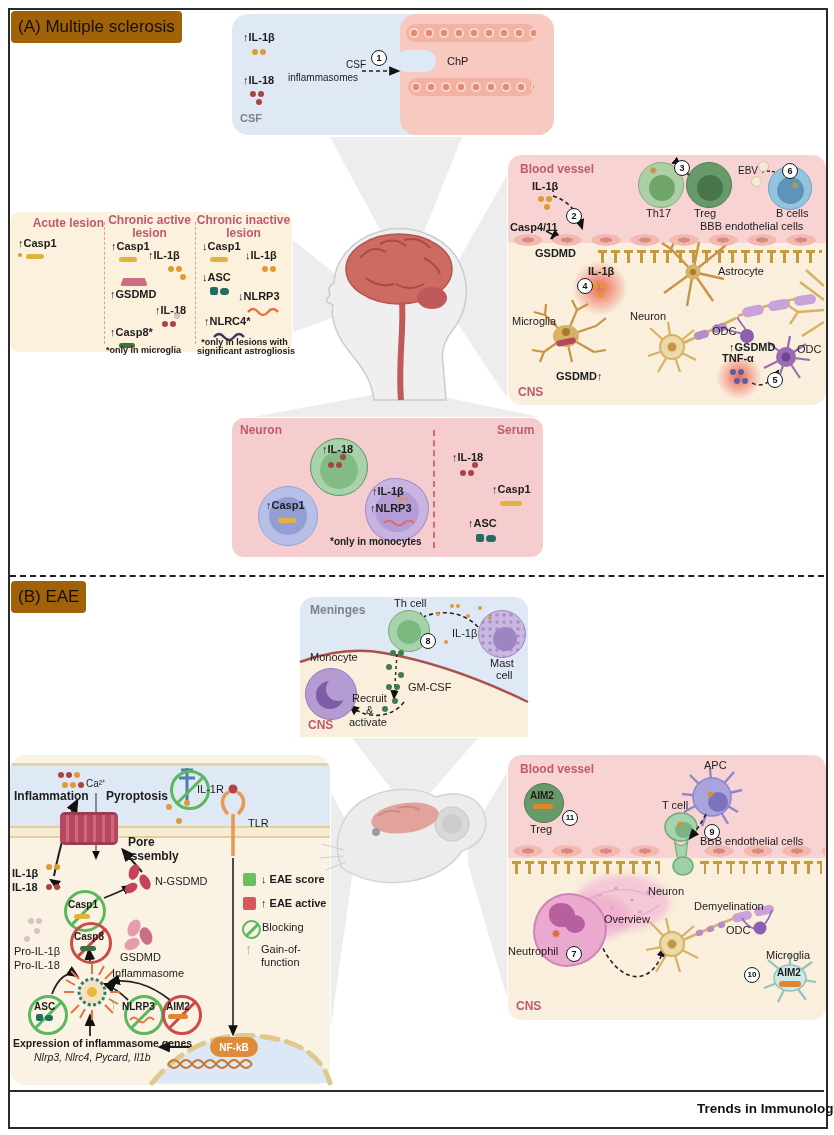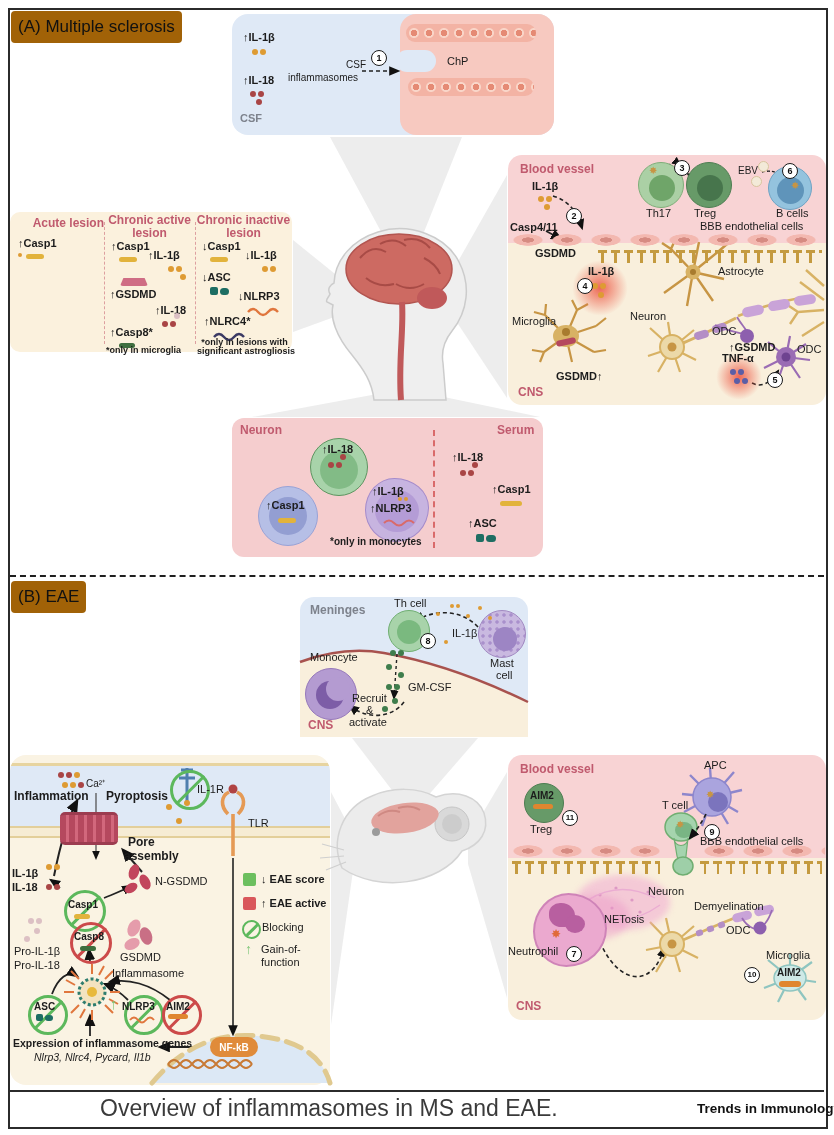--- a/index.html
+++ b/index.html
@@ -660,25 +660,24 @@
 
   <div class="blurb" style="left:575px;top:875px;width:95px;height:55px;background:rgba(240,170,210,.55)"></div>
   <div class="blurb" style="left:560px;top:895px;width:70px;height:45px;background:rgba(236,150,200,.45)"></div>
   <div class="cell" style="left:533px;top:893px;width:70px;height:70px;background:#eba9cf;border:2px solid #cf84b8;border-radius:48% 52% 55% 45%/52% 48% 52% 48%">
     <div style="position:absolute;left:14px;top:8px;width:26px;height:24px;border-radius:45% 55% 50% 50%;background:#b85fa0"></div>
     <div style="position:absolute;left:30px;top:20px;width:20px;height:18px;border-radius:50%;background:#b85fa0"></div>
     <span style="position:absolute;left:16px;top:32px;color:#e06a3a;font-size:12px">✸</span>
   </div>
   <div class="t" style="left:508px;top:946px">Neutrophil</div>
   <div class="num" style="left:566px;top:946px">7</div>
-  <div class="t" style="left:604px;top:914px">NETosis</div>
+  <div class="t" style="left:604px;top:914px">Overview</div>
   <div class="t" style="left:648px;top:886px">Neuron</div>
   <div class="t" style="left:694px;top:901px">Demyelination</div>
   <div class="t" style="left:726px;top:925px">ODC</div>
   <div class="num" style="left:744px;top:967px;font-size:8px">10</div>
   <div class="t" style="left:766px;top:950px">Microglia</div>
   <div class="t b fs10" style="left:777px;top:968px">AIM2</div>
   <div class="pill" style="left:779px;top:981px;width:22px;height:6px;background:#e0862f;border-radius:3px;z-index:3"></div>
   <div class="t b rose fs12" style="left:516px;top:1000px">CNS</div>
 
-  <div class="t fs23" style="left:100px;top:1096px;color:#3a3a3a">Overview of inflammasomes in MS and EAE.</div>
   <div class="t b" style="left:697px;top:1102px;font-size:13.5px;color:#111">Trends in Immunology</div>
 </div>
 
 </body></html>

